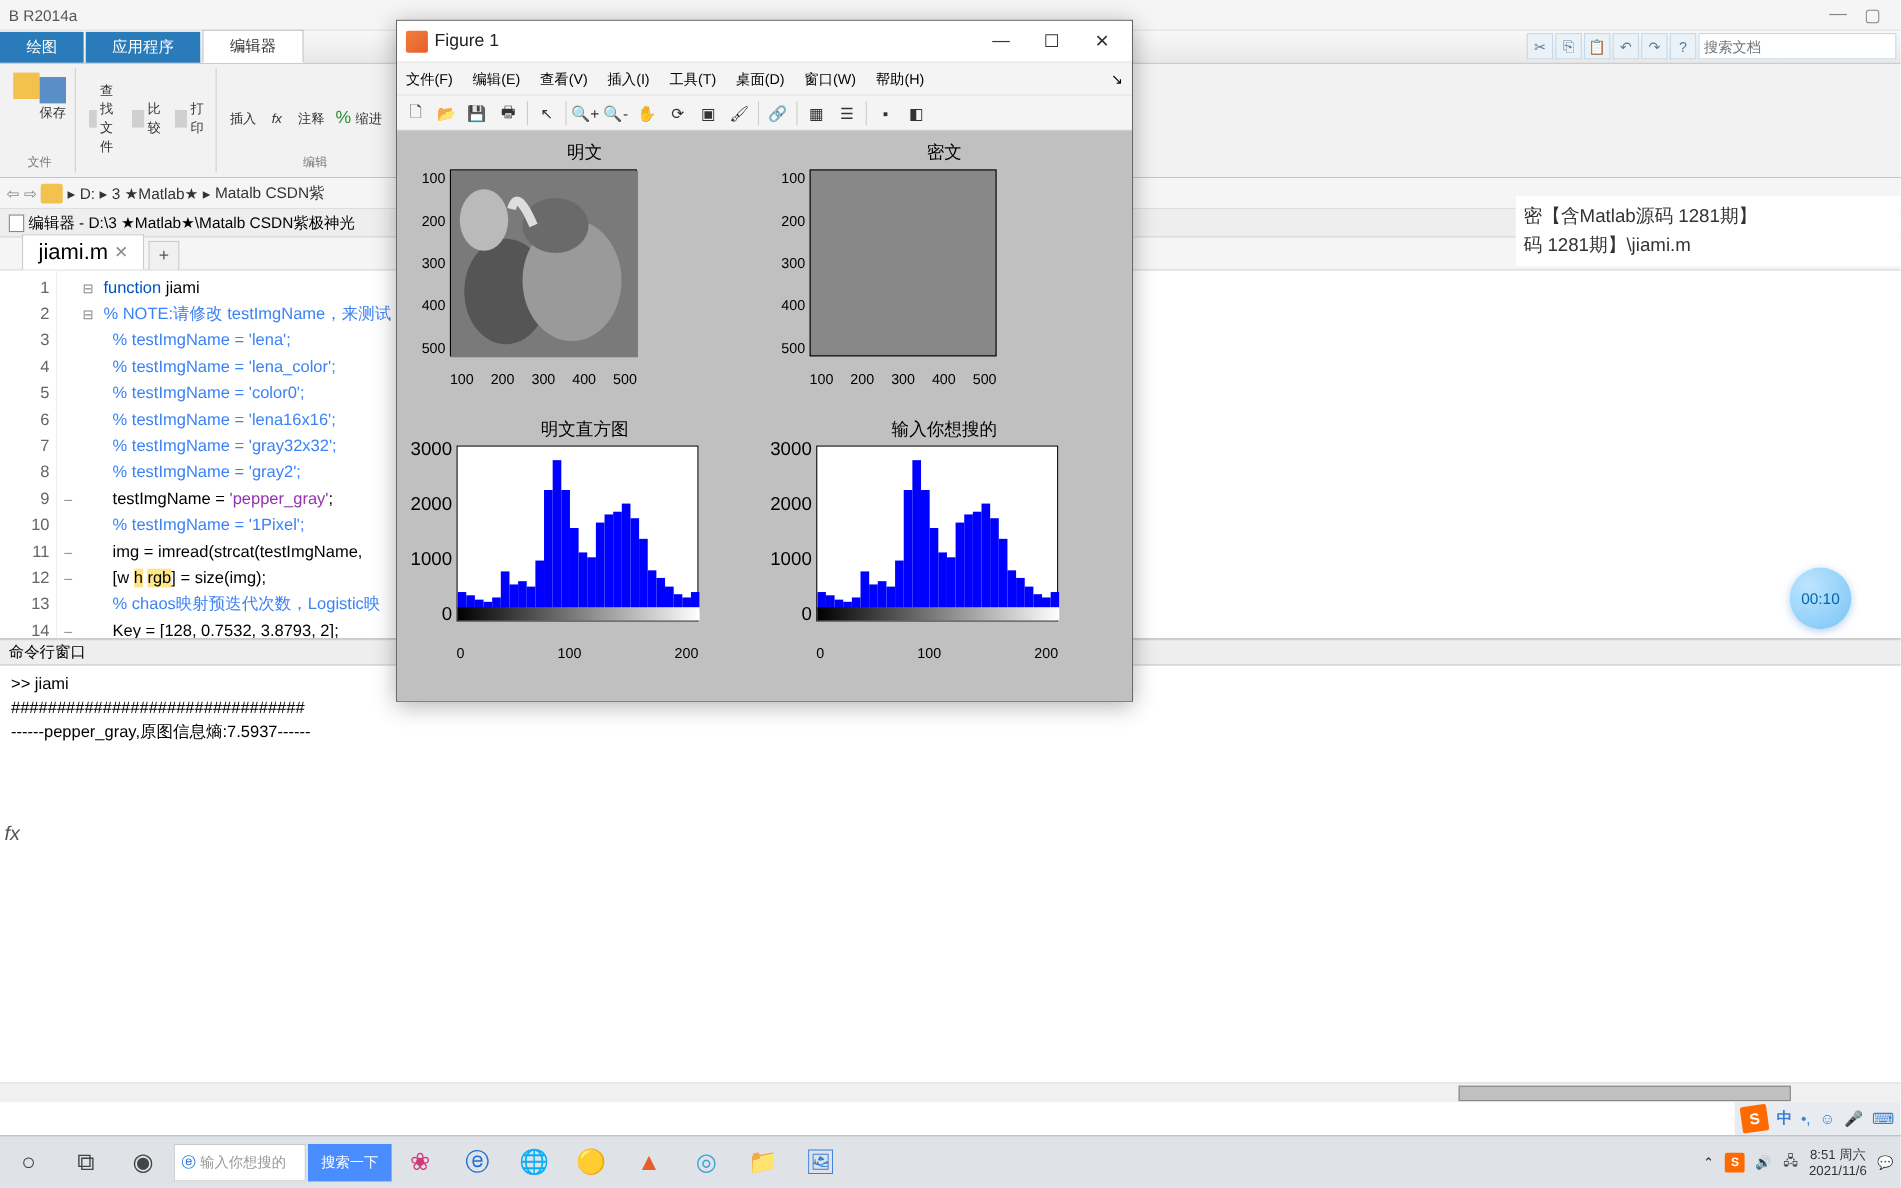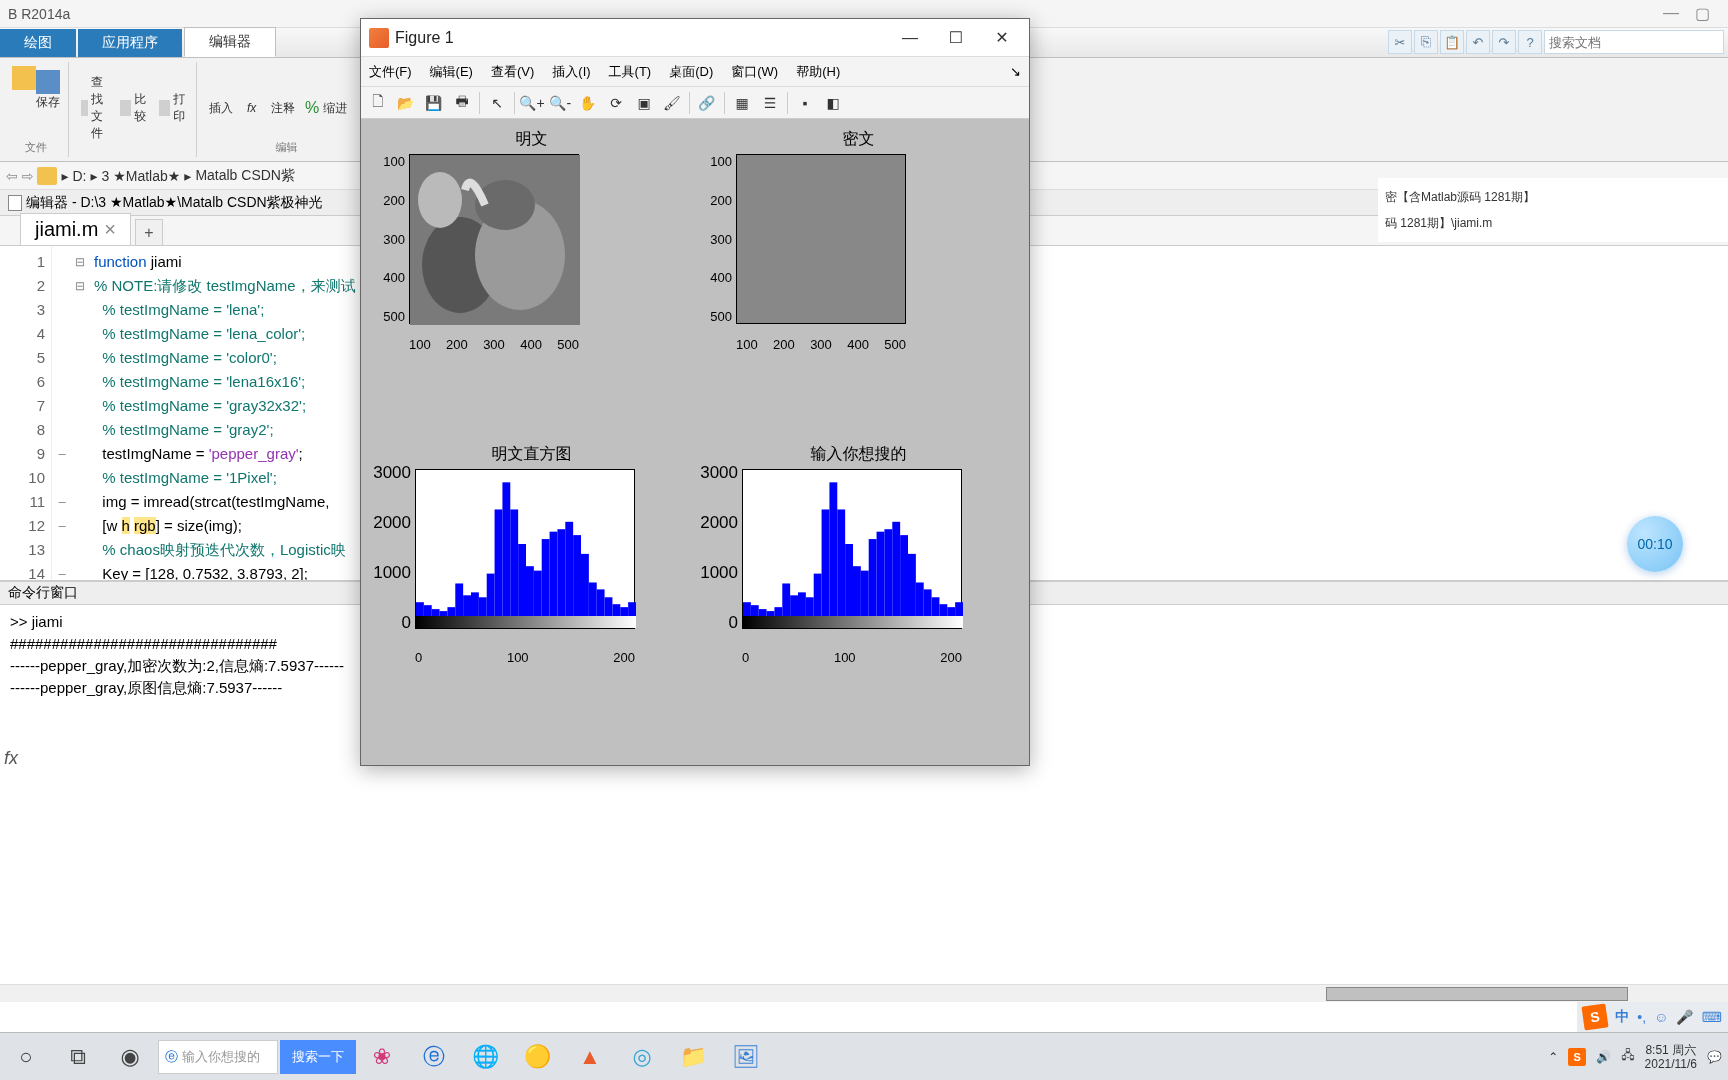--- a/index.html
+++ b/index.html
@@ -45,34 +45,34 @@
 .code-area { height:335px; background:#fff; font-family:Consolas,monospace; font-size:15px; display:flex; border-bottom:1px solid #ccc; overflow:hidden;}
 .gutter { width:52px; text-align:right; padding:4px 6px; color:#666; background:#fff; border-right:1px solid #eee;}
 .gutter div { height:24px; line-height:24px;}
 .marks { width:20px; text-align:center; color:#888; padding-top:4px;}
 .marks div { height:24px; line-height:24px; font-size:13px;}
 .code-lines { flex:1; padding:4px 6px;}
 .code-lines div { height:24px; line-height:24px; white-space:pre;}
 .fold { width:16px; padding-top:4px;}
 .fold div { height:24px; line-height:24px; color:#888; font-size:12px; text-align:center;}
 .kw { color:#0050c0;}
-.cm { color:#0f766e;}
+.cm { color:#3b82f6;}
 .str { color:#9333b0;}
 .hl { background:#ffe58a;}
 
 
 .cmd-title { height:24px; background:#eee; border-top:1px solid #ccc; border-bottom:1px solid #ccc; font-size:14px; padding:2px 8px;}
 .cmd-body { flex:1; padding:6px 10px; font-family:Consolas,monospace; font-size:15px; line-height:22px; position:relative; height:170px;}
 .fx { position:absolute; left:4px; bottom:6px; font-style:italic; font-size:18px; color:#555;}
 
 
-.right-frag { position:absolute; right:0; top:178px; width:350px; font-size:12px; padding:6px; line-height:26px; color:#333; background:#fff; border-left:1px solid transparent;}
-
-
-.figure { position:absolute; left:360px; top:18px; width:670px; height:748px; background:#f0f0f0; border:1px solid #666; box-shadow:0 4px 20px rgba(0,0,0,.3); z-index:50;}
+.right-frag { position:absolute; right:0; top:178px; width:350px; font-size:17px; padding:6px; line-height:26px; color:#333; background:#fff; border-left:1px solid transparent;}
+
+
+.figure { position:absolute; left:360px; top:18px; width:670px; height:620px; background:#f0f0f0; border:1px solid #666; box-shadow:0 4px 20px rgba(0,0,0,.3); z-index:50;}
 .fig-titlebar { height:38px; background:#fff; display:flex; align-items:center; justify-content:space-between; border-bottom:1px solid #ddd; padding:0 4px 0 8px;}
 .fig-titlebar .title-left { display:flex; align-items:center; gap:6px; font-size:16px; color:#222;}
 .fig-logo { width:20px; height:20px; background:linear-gradient(135deg,#f0803c 0%,#e85d2b 100%); border-radius:2px; position:relative;}
 .fig-ctrls { display:flex;}
 .fig-ctrl { width:46px; height:36px; display:flex; align-items:center; justify-content:center; font-size:16px; color:#333; cursor:pointer;}
 
 .fig-menu { height:30px; background:#f4f4f4; display:flex; align-items:center; padding:0 8px; gap:18px; font-size:13px; border-bottom:1px solid #ddd;}
 .fig-menu span { cursor:pointer;}
 
 .fig-toolbar { height:32px; background:#f4f4f4; border-bottom:1px solid #ccc; display:flex; align-items:center; padding:0 4px; gap:2px;}
@@ -284,21 +284,20 @@
     <div>  <span>[w </span><span class="hl">h</span><span> </span><span class="hl">rgb</span><span>] = size(img);</span></div>
     <div>  <span class="cm">% chaos映射预迭代次数，Logistic映</span></div>
     <div>  <span>Key = [128, 0.7532, 3.8793, 2];</span></div>
   </div>
 </div>
 
 <div class="cmd-title">命令行窗口</div>
 <div class="cmd-body">
   <div>&gt;&gt; jiami</div>
   <div>################################</div>
-  <div>------pepper_gray,加密次数为:2,信息熵:7.5937------</div>
   <div>------pepper_gray,原图信息熵:7.5937------</div>
   <div class="fx">fx</div>
 </div>
 
 <div class="hscroll"></div>
 
 <div class="right-frag">
   <div>密【含Matlab源码 1281期】</div>
   <div>码 1281期】\jiami.m</div>
 </div>

